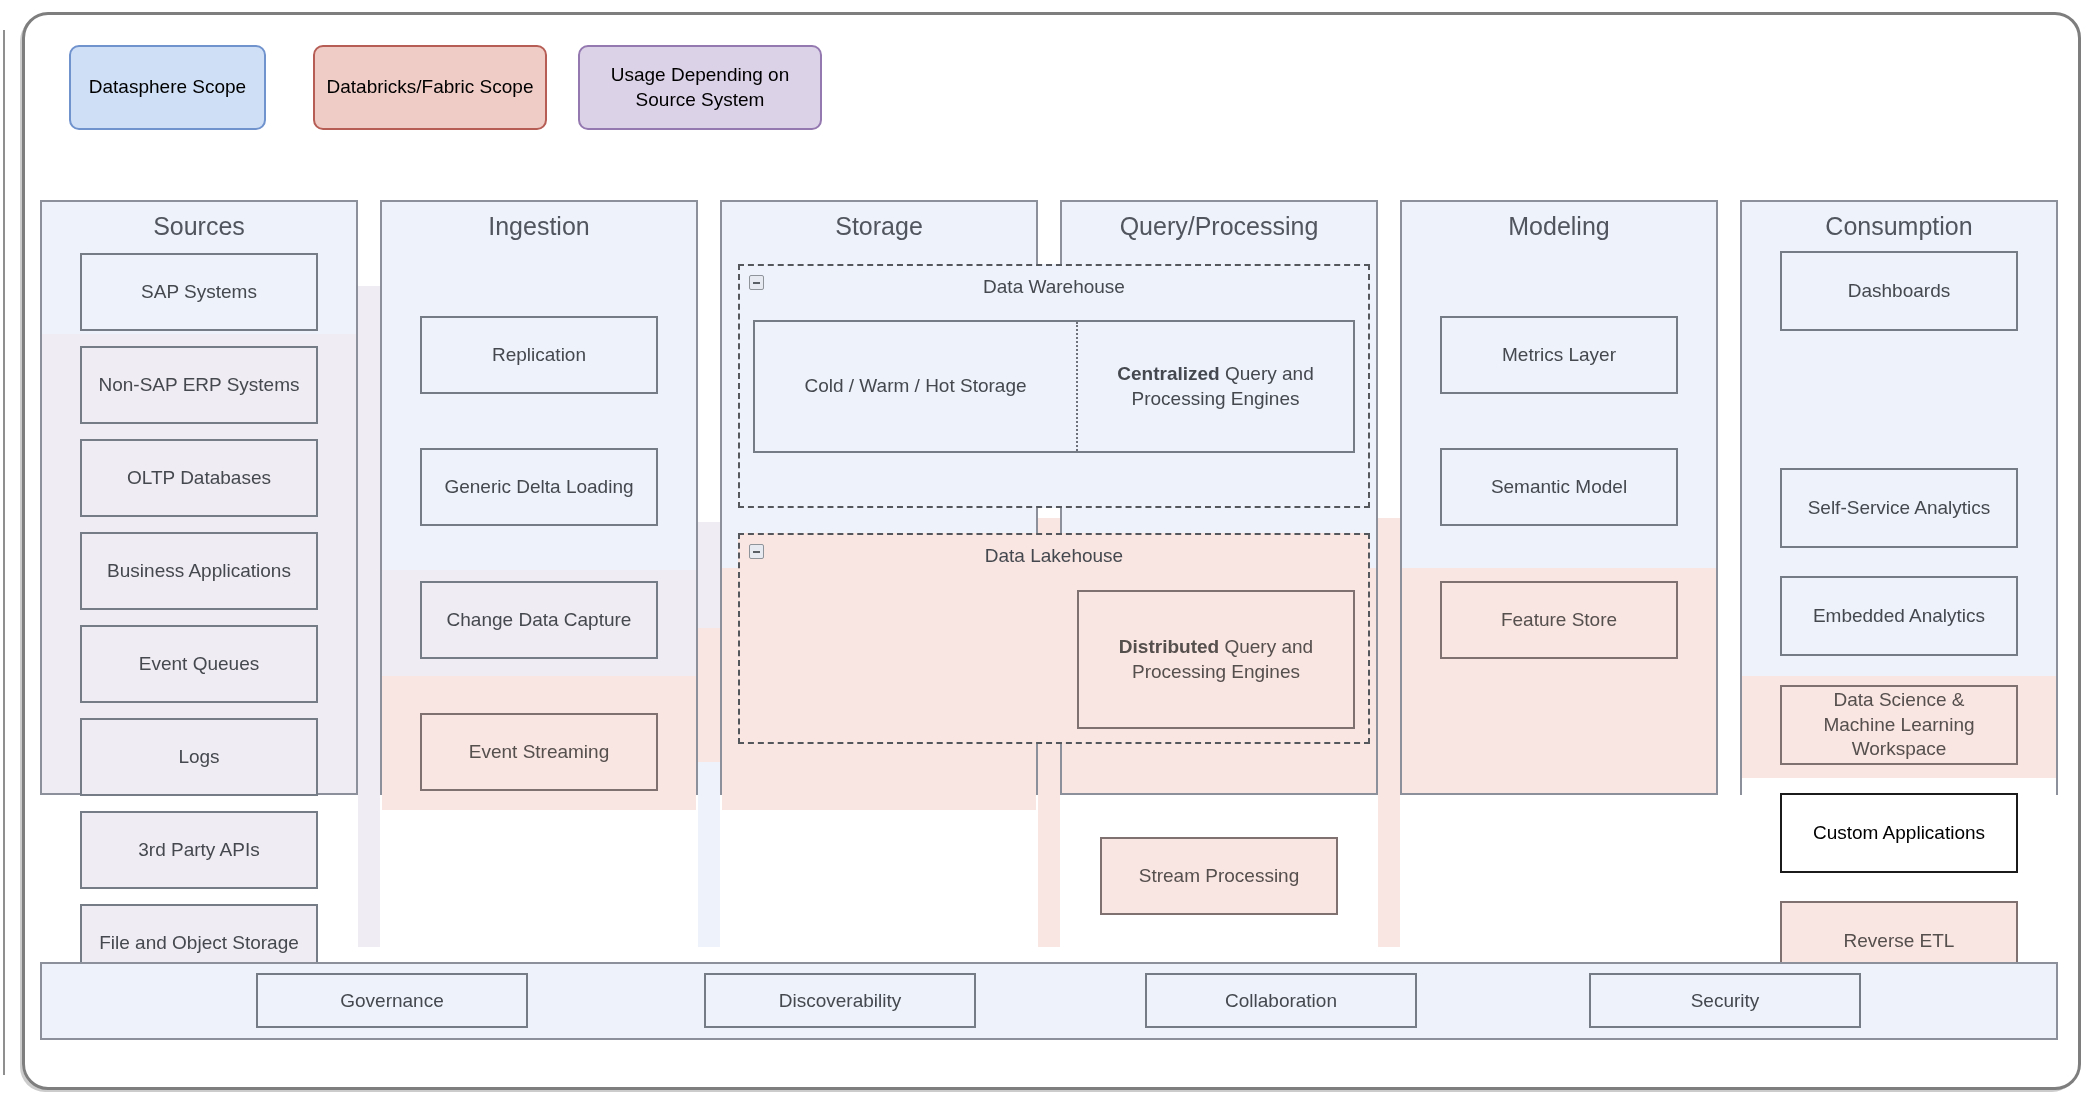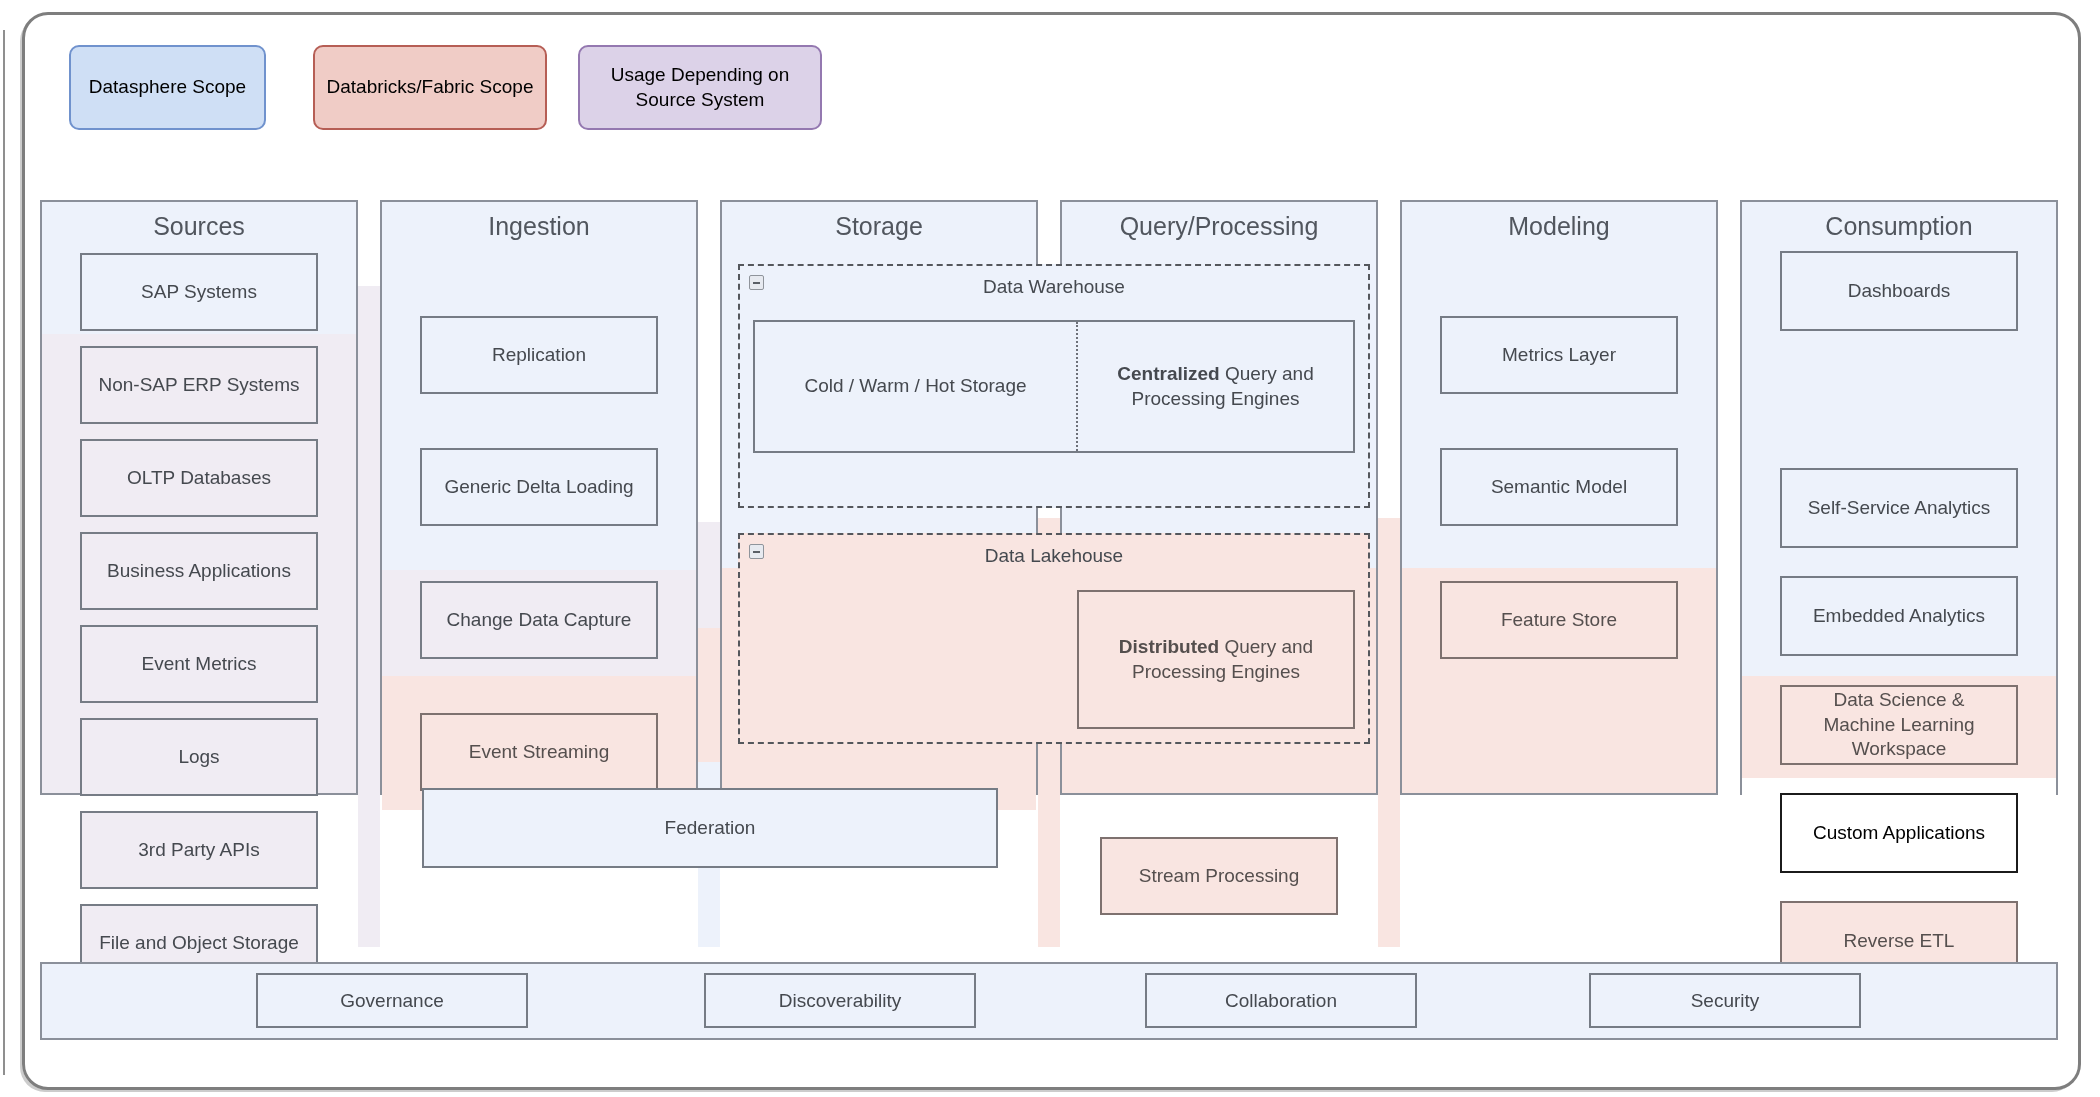--- a/index.html
+++ b/index.html
@@ -95,21 +95,21 @@
   <div class="gap band-pink" style="left:1038px;top:518px;height:429px;"></div>
   <div class="gap band-pink" style="left:1378px;top:518px;height:429px;"></div>
 
   <div class="col" style="left:40px;">
     <div class="band band-lav" style="top:132px;bottom:0;"></div>
     <div class="col-title">Sources</div>
     <div class="nbox" style="top:51px;">SAP Systems</div>
     <div class="nbox fill-lav" style="top:237px;">OLTP Databases</div>
     <div class="nbox fill-lav" style="top:144px;">Non-SAP ERP Systems</div>
     <div class="nbox fill-lav" style="top:330px;">Business Applications</div>
-    <div class="nbox fill-lav" style="top:423px;">Event Metrics</div>
+    <div class="nbox fill-lav" style="top:423px;">Event Queues</div>
     <div class="nbox fill-lav" style="top:516px;">Logs</div>
     <div class="nbox fill-lav" style="top:609px;">3rd Party APIs</div>
     <div class="nbox fill-lav" style="top:702px;">File and Object Storage</div>
   </div>
 
   <div class="col" style="left:380px;">
     <div class="band band-lav" style="top:368px;height:106px;"></div>
     <div class="band band-pink" style="top:474px;height:134px;"></div>
     <div class="col-title">Ingestion</div>
     <div class="nbox" style="top:114px;">Replication</div>
@@ -162,21 +162,20 @@
   </div>
 
   <div class="grp dl">
     <span class="collapse-icon"></span>
     <div class="grp-title">Data Lakehouse</div>
     <div class="dl-box dl-right">
       <span><span class="b">Distributed</span><span> Query and Processing Engines</span></span>
     </div>
   </div>
 
-  <div class="federation">Federation</div>
 
   <div class="bottom-bar">
     <div class="bar-box" style="left:214px;">Governance</div>
     <div class="bar-box" style="left:662px;">Discoverability</div>
     <div class="bar-box" style="left:1103px;">Collaboration</div>
     <div class="bar-box" style="left:1547px;">Security</div>
   </div>
 </div>
 
 </body></html>

